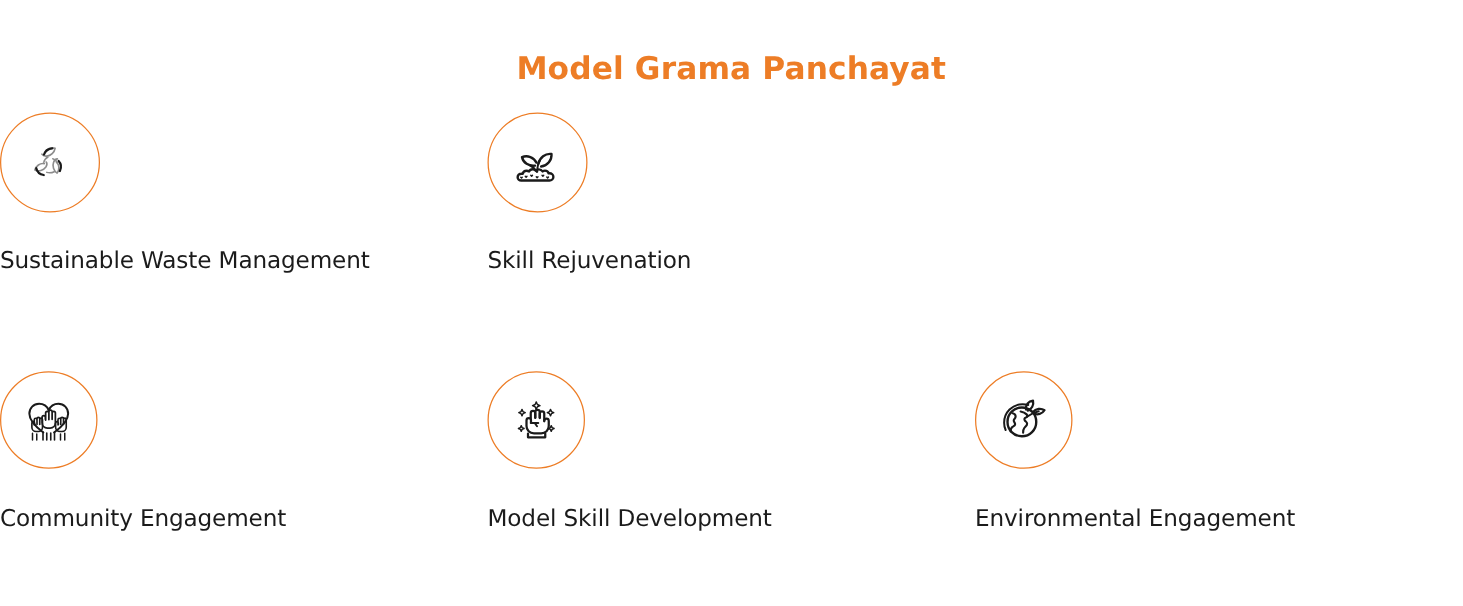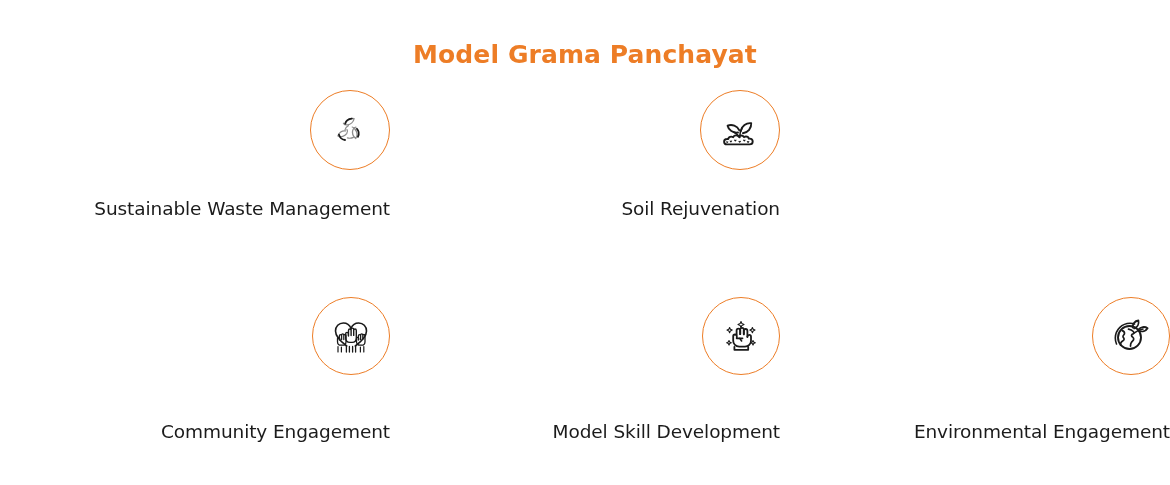--- a/index.html
+++ b/index.html
@@ -40,21 +40,21 @@
   }
   .row {
     display: flex;
     width: 1170px;
     height: 207px;
   }
   .cell {
     width: 390px;
     display: flex;
     flex-direction: column;
-    align-items: flex-end;
+    align-items: flex-start;
   }
   .icon-circle {
     width: 80px;
     height: 80px;
     border-radius: 50%;
     border: 1.6px solid #ED7D26;
     box-sizing: border-box;
     display: flex;
     align-items: center;
     justify-content: center;
@@ -67,21 +67,21 @@
     margin-top: 28px;
     font-family: "DejaVu Sans", sans-serif;
     font-size: 18.5px;
     font-weight: 400;
     color: #1b1b1b;
     text-align: center;
     white-space: nowrap;
     letter-spacing: -0.1px;
   }
   .row-2 .icon-circle { width: 78px; height: 78px; }
-  .row-2 .cell-label { margin-top: 46px; }
+  .row-2 .cell-label { margin-top: 30px; }
 </style>
 </head>
 <body>
 
 <div class="page">
 
   <div class="page-title">Model Grama Panchayat</div>
 
   <div class="grid">
 
@@ -127,21 +127,21 @@
 
               <path d="M15.2 35.0l0.7 0.8 0.7-0.8" stroke="#1a1a1a" stroke-width="1.1" fill="none" stroke-linecap="round" stroke-linejoin="round"></path>
               <path d="M19.6 34.2l0.7 0.8 0.7-0.8" stroke="#1a1a1a" stroke-width="1.1" fill="none" stroke-linecap="round" stroke-linejoin="round"></path>
               <path d="M24.0 35.4l0.7 0.8 0.7-0.8" stroke="#1a1a1a" stroke-width="1.1" fill="none" stroke-linecap="round" stroke-linejoin="round"></path>
               <path d="M28.6 34.2l0.7 0.8 0.7-0.8" stroke="#1a1a1a" stroke-width="1.1" fill="none" stroke-linecap="round" stroke-linejoin="round"></path>
               <path d="M32.4 35.6l0.7 0.8 0.7-0.8" stroke="#1a1a1a" stroke-width="1.1" fill="none" stroke-linecap="round" stroke-linejoin="round"></path>
               <path d="M11.6 35.8l0.6 0.7 0.6-0.7" stroke="#1a1a1a" stroke-width="1.1" fill="none" stroke-linecap="round" stroke-linejoin="round"></path>
             </svg>
           </span>
         </div>
-        <div class="cell-label">Soil Rejuvenation</div>
+        <div class="cell-label">Skill Rejuvenation</div>
       </div>
 
     </div>
 
     <div class="row row-2">
 
       <div class="cell">
         <div class="icon-circle">
           <span>
             <svg width="48" height="48" viewBox="0 0 48 48" fill="none">

